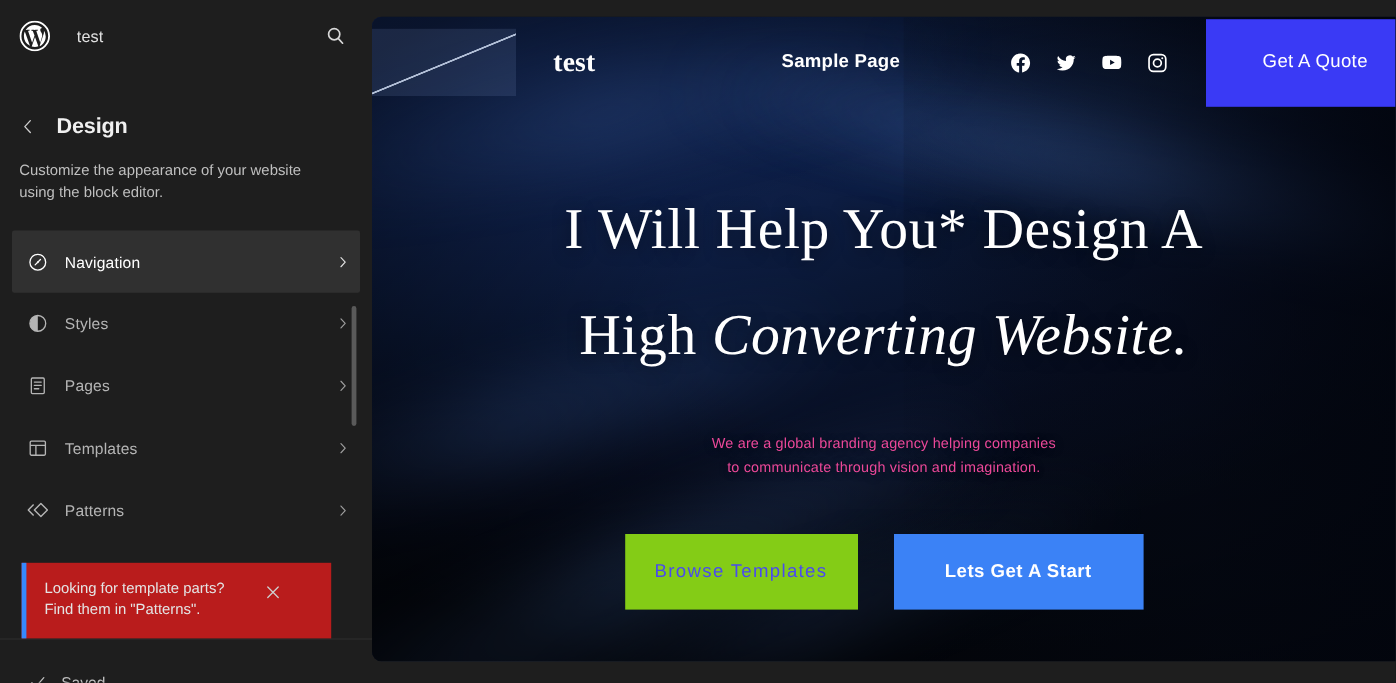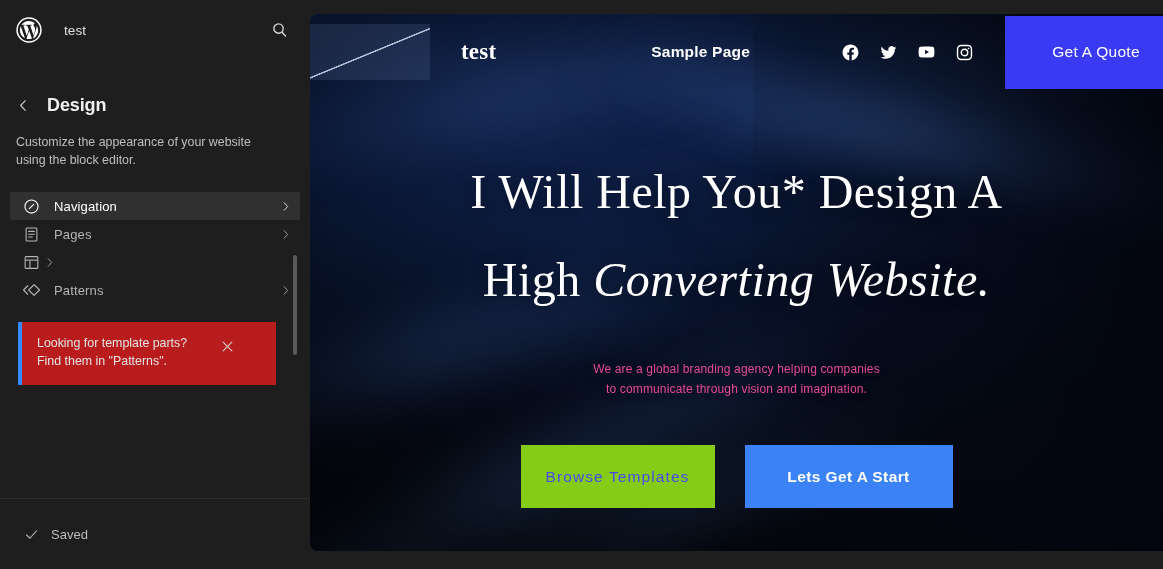--- a/index.html
+++ b/index.html
@@ -52,21 +52,21 @@
   .sb-desc {
     margin: 16px 44px 0 16px;
     font-size: 12.4px; line-height: 1.42; color: #bfbfbf;
   }
 
   
   .nav-list { margin-top: 23px; padding: 0 10px; flex: 0 0 auto; }
   .nav-item {
     position: relative;
     display: flex; align-items: center;
-    height: 28px; padding: 0 8px 0 10px;
+    height: 52px; padding: 0 8px 0 10px;
     border-radius: 2px; cursor: pointer;
     color: #b5b5b5; background: transparent;
     border: none; width: 100%; text-align: left;
     margin-bottom: 0;
   }
   .nav-item + .nav-item { margin-top: 0; }
   .nav-item.is-active { background: #303030; color: #ffffff; }
   .nav-item.is-active .nav-label { color: #ffffff; font-weight: 400; }
   .nav-icon {
     width: 22px; height: 22px; flex: 0 0 22px;
@@ -296,20 +296,34 @@
           </svg>
         </span>
         <span class="nav-label">Navigation</span>
         <span class="nav-chev">
           <svg viewBox="0 0 24 24" width="13" height="13" fill="none" stroke="currentColor" stroke-width="1.8" stroke-linecap="round" stroke-linejoin="round">
               <polyline points="9.5,5 16,12 9.5,19"></polyline>
             </svg>
         </span>
       </button>
 
+      <button class="nav-item" style="margin-top:-1px;">
+        <span class="nav-icon">
+          <svg viewBox="0 0 24 24" width="19" height="19">
+            <circle cx="12" cy="12" r="8.3" fill="none" stroke="currentColor" stroke-width="1.4"></circle>
+            <path d="M12 3.7a8.3 8.3 0 0 0 0 16.6z" fill="currentColor"></path>
+          </svg>
+        </span>
+        <span class="nav-label">Styles</span>
+        <span class="nav-chev">
+          <svg viewBox="0 0 24 24" width="13" height="13" fill="none" stroke="currentColor" stroke-width="1.8" stroke-linecap="round" stroke-linejoin="round">
+              <polyline points="9.5,5 16,12 9.5,19"></polyline>
+            </svg>
+        </span>
+      </button>
 
       <button class="nav-item">
         <span class="nav-icon">
           <svg viewBox="0 0 24 24" width="19" height="19" fill="none" stroke="currentColor" stroke-width="1.4">
             <rect x="5.2" y="3.8" width="13.6" height="16.4" rx="1.2"></rect>
             <line x1="8.4" y1="8.1" x2="15.6" y2="8.1" stroke-linecap="round"></line>
             <line x1="8.4" y1="11.6" x2="15.6" y2="11.6" stroke-linecap="round"></line>
             <line x1="8.4" y1="15.1" x2="13" y2="15.1" stroke-linecap="round"></line>
           </svg>
         </span>
@@ -322,20 +336,21 @@
       </button>
 
       <button class="nav-item">
         <span class="nav-icon">
           <svg viewBox="0 0 24 24" width="19" height="19" fill="none" stroke="currentColor" stroke-width="1.4">
             <rect x="4" y="4.6" width="16" height="14.8" rx="1.2"></rect>
             <line x1="4" y1="9" x2="20" y2="9"></line>
             <line x1="10" y1="9" x2="10" y2="19.4"></line>
           </svg>
         </span>
+        <span class="nav-label">Templates</span>
         <span class="nav-chev">
           <svg viewBox="0 0 24 24" width="13" height="13" fill="none" stroke="currentColor" stroke-width="1.8" stroke-linecap="round" stroke-linejoin="round">
               <polyline points="9.5,5 16,12 9.5,19"></polyline>
             </svg>
         </span>
       </button>
 
       <button class="nav-item">
         <span class="nav-icon">
           <svg viewBox="0 0 24 24" width="20" height="20" fill="none" stroke="currentColor" stroke-width="1.4" stroke-linejoin="round">

